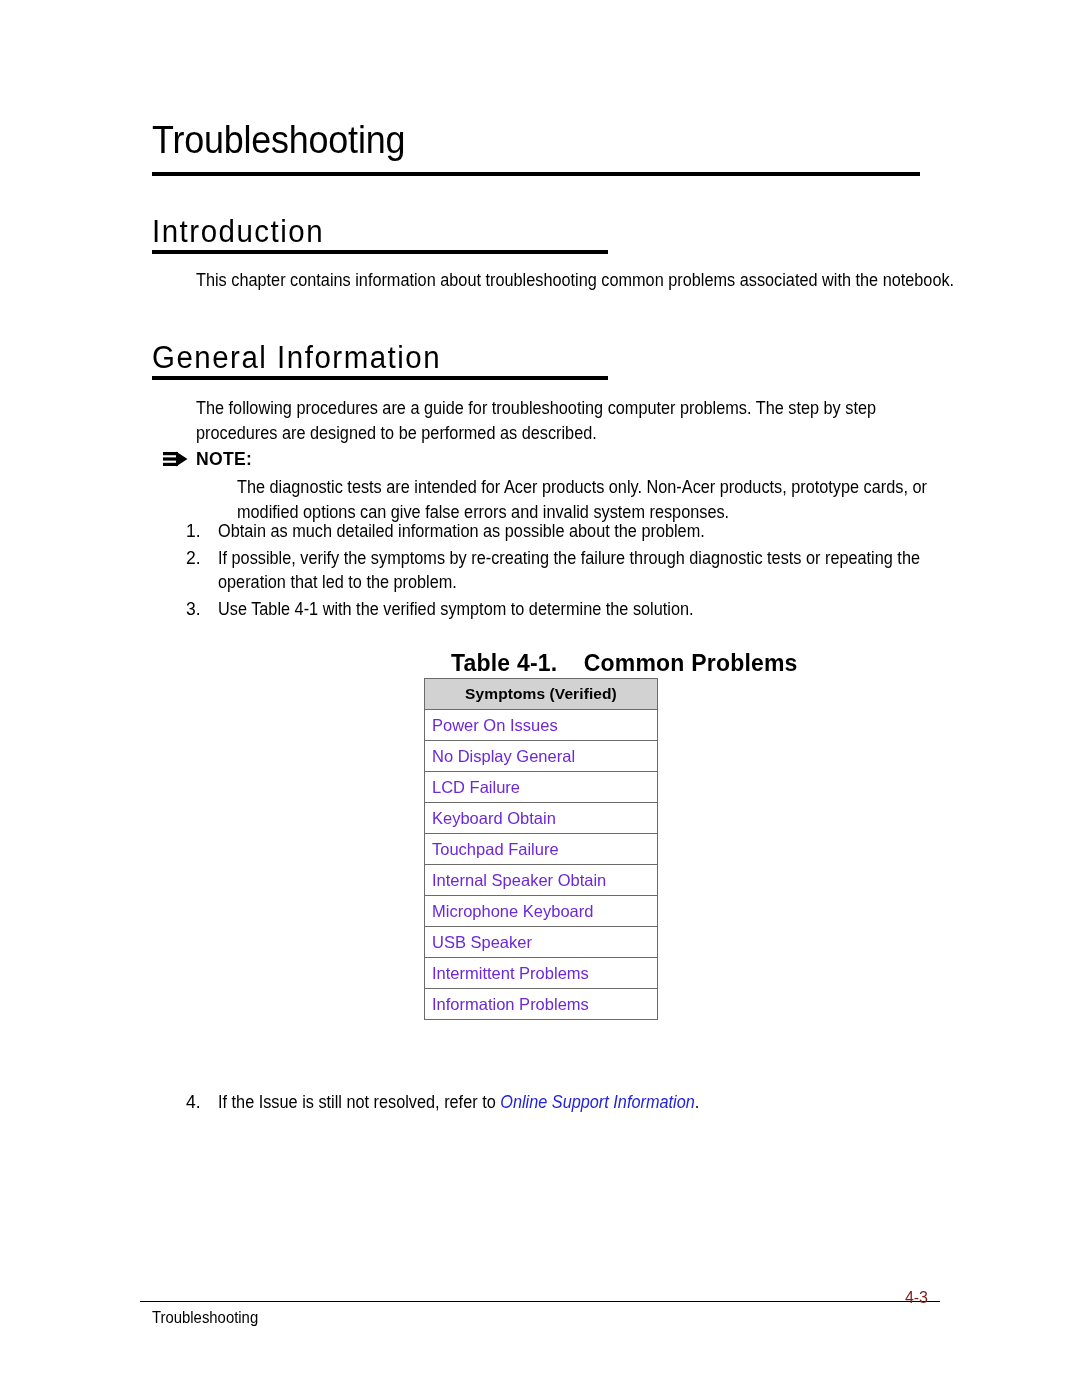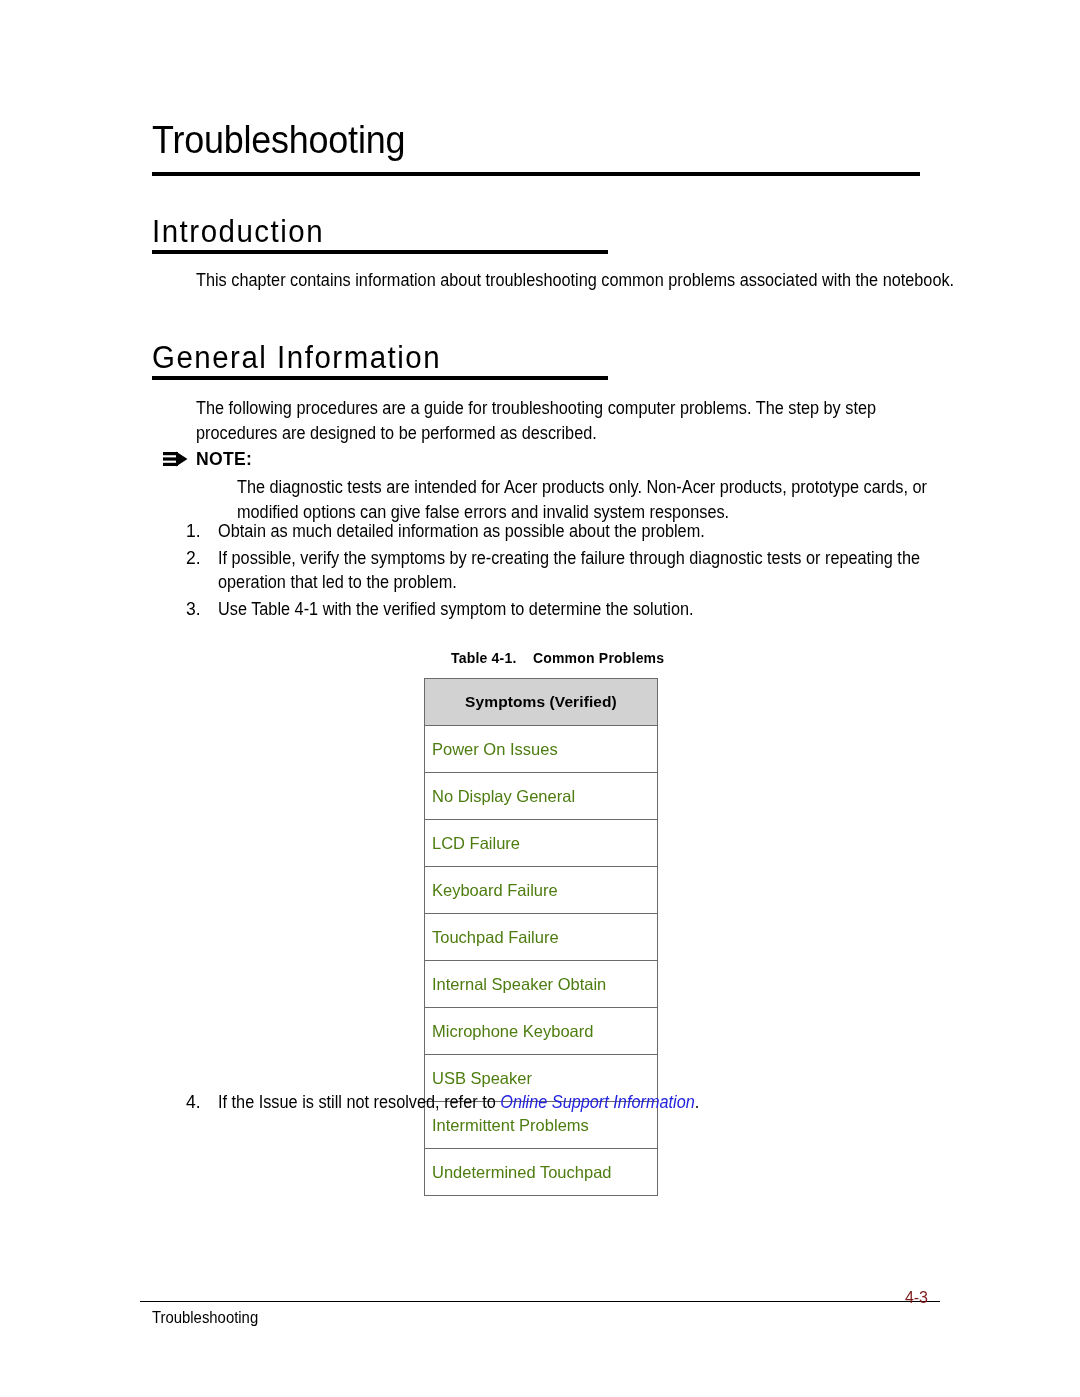--- a/index.html
+++ b/index.html
@@ -183,40 +183,40 @@
     color: #2222dd;
     font-style: italic;
   }
 
   
   .table-caption {
     position: absolute;
     left: 451px;
     top: 650px;
     font-family: "Liberation Sans", sans-serif;
-    font-size: 14px;
+    font-size: 23px;
     font-weight: 700;
     letter-spacing: 0.2px;
     color: #000;
     white-space: pre;
   }
 
   
   .problems-table {
     position: absolute;
     left: 424px;
     top: 678px;
     width: 234px;
     border-collapse: collapse;
     table-layout: fixed;
   }
   .problems-table th,
   .problems-table td {
     border: 1px solid #6b6b6b;
-    height: 47px;
+    height: 31px;
     box-sizing: border-box;
     padding: 0 7px;
   }
   .problems-table th {
     background: #d2d2d2;
     text-align: center;
     font-family: "Liberation Sans", sans-serif;
     font-size: 15.5px;
     font-weight: 700;
     color: #000;
@@ -224,21 +224,21 @@
   }
   .problems-table td {
     background: #ffffff;
     text-align: left;
     font-family: "Liberation Sans", sans-serif;
     font-size: 16.5px;
     color: #2222dd;
     white-space: nowrap;
   }
   .cell-link {
-    color: #4d7c0f;
+    color: #6d28d9;
     text-decoration: none;
     cursor: pointer;
   }
 
   
   .footer-rule {
     position: absolute;
     left: 140px;
     top: 1301px;
     width: 800px;
@@ -325,39 +325,39 @@
         <tr>
           <td><span class="cell-link">Power On Issues</span></td>
         </tr>
         <tr>
           <td><span class="cell-link">No Display General</span></td>
         </tr>
         <tr>
           <td><span class="cell-link">LCD Failure</span></td>
         </tr>
         <tr>
-          <td><span class="cell-link">Keyboard Failure</span></td>
+          <td><span class="cell-link">Keyboard Obtain</span></td>
         </tr>
         <tr>
           <td><span class="cell-link">Touchpad Failure</span></td>
         </tr>
         <tr>
           <td><span class="cell-link">Internal Speaker Obtain</span></td>
         </tr>
         <tr>
           <td><span class="cell-link">Microphone Keyboard</span></td>
         </tr>
         <tr>
           <td><span class="cell-link">USB Speaker</span></td>
         </tr>
         <tr>
           <td><span class="cell-link">Intermittent Problems</span></td>
         </tr>
         <tr>
-          <td><span class="cell-link">Undetermined Touchpad</span></td>
+          <td><span class="cell-link">Information Problems</span></td>
         </tr>
       </tbody>
   </table>
 
   <div id="step-four">
     <span class="step-num">4.</span>
     <span class="step-text">
       <span>If the Issue is still not resolved, refer to </span><span class="link-italic">Online Support Information</span><span>.</span>
     </span>
   </div>

